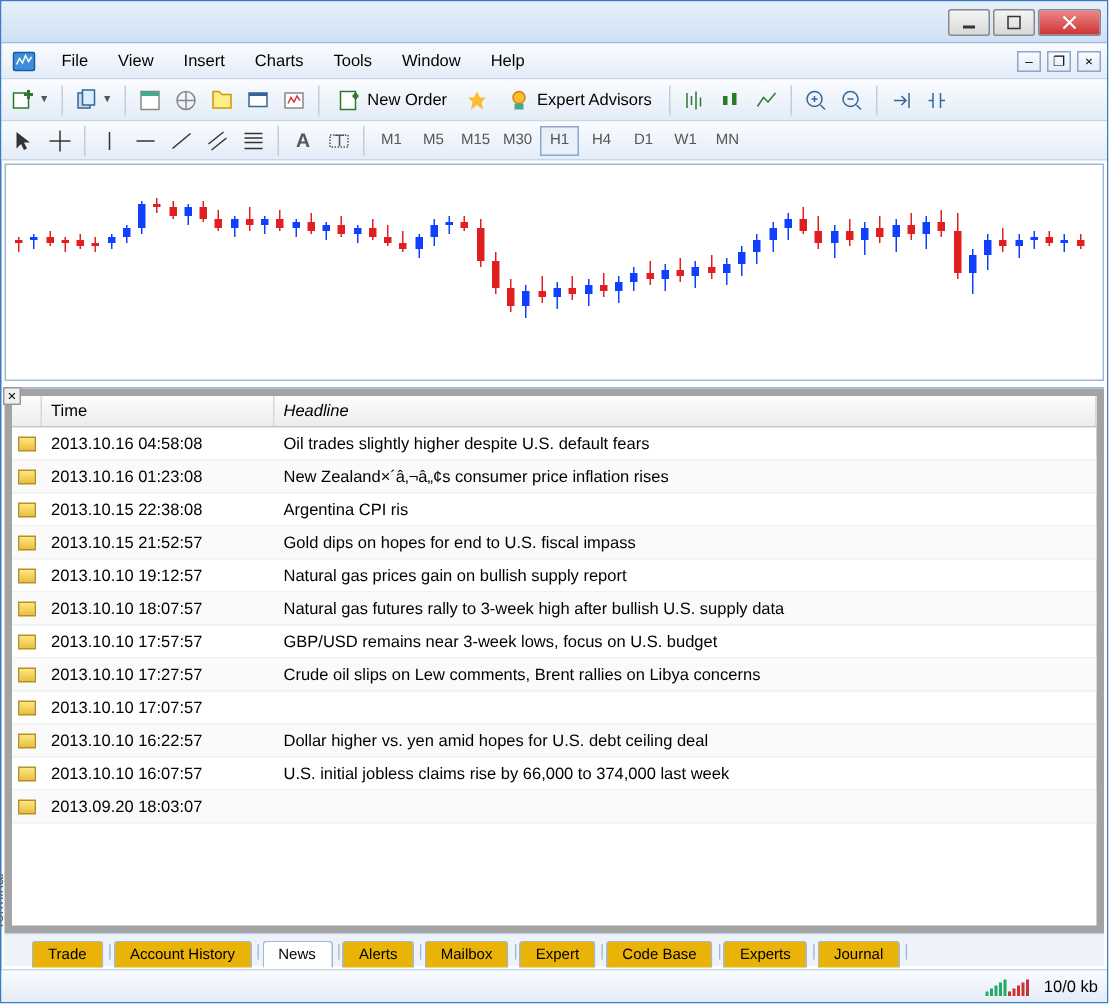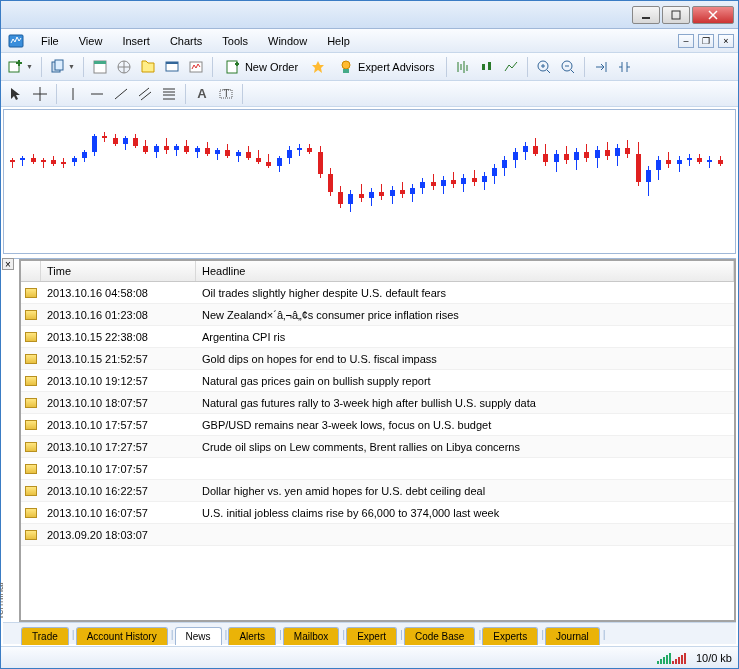--- a/index.html
+++ b/index.html
@@ -31,26 +31,26 @@
 
 .chart-area { height: 145px; background: #fff; border: 1px solid #a0b8d8; margin: 2px; position: relative; overflow: hidden; }
 .candle { position: absolute; width: 5px; }
 .candle .wick { position: absolute; left: 2px; width: 1px; }
 .candle .body { position: absolute; width: 5px; }
 .candle.up .wick, .candle.up .body { background: #1040ff; }
 .candle.down .wick, .candle.down .body { background: #e02020; }
 
 .terminal { flex: 1; display: flex; flex-direction: column; border-top: 1px solid #a0b8d8; margin: 2px; position: relative; min-height: 0; }
 .terminal-close { position: absolute; left: -1px; top: -1px; width: 12px; height: 12px; font-size: 10px; display: flex; align-items: center; justify-content: center; cursor: pointer; z-index: 2; border: 1px solid #999; background: #f0f0f0; }
-.news-grid { flex: 1; overflow: auto; border: 2px solid #a3a3a3; min-height: 0; margin-left: 16px; }
+.news-grid { flex: 1; overflow: auto; border: 5px solid #a3a3a3; min-height: 0; }
 .news-header { display: flex; background: linear-gradient(#fdfdfd,#ececec); border-bottom: 1px solid #c8c8c8; position: sticky; top: 0; }
 .news-header .col { padding: 4px 6px; border-right: 1px solid #d8d8d8; font-weight: normal; }
 .col-icon { width: 20px; }
 .col-time { width: 155px; }
-.col-headline { flex: 1; }
+.col-headline { flex: 1; font-style: italic; }
 .news-row { display: flex; border-bottom: 1px solid #f0f0f0; align-items: center; height: 22px; cursor: pointer; }
 .news-row:nth-child(even) { background: #fafafa; }
 .news-row .cell-icon { width: 20px; display: flex; align-items: center; justify-content: center; }
 .news-row .cell-time { width: 155px; padding: 0 6px; }
 .news-row .cell-headline { flex: 1; padding: 0 6px; white-space: nowrap; overflow: hidden; text-overflow: ellipsis; }
 .news-icon { width: 12px; height: 10px; background: linear-gradient(#ffe680,#e8c040); border: 1px solid #b89020; }
 
 .terminal-tabs { height: 22px; display: flex; align-items: flex-end; background: #eef3fa; border-top: 1px solid #c7d7ea; padding-left: 18px; }
 .terminal-label { position: absolute; left: 2px; bottom: 24px; transform: rotate(-90deg); transform-origin: left bottom; font-size: 10px; color: #666; white-space: nowrap; }
 .ttab { padding: 3px 10px; border: 1px solid #a0b8d8; border-bottom: none; background: #eab308; margin-right: 2px; border-radius: 3px 3px 0 0; cursor: pointer; font-size: 10px; position: relative; top: 1px; }
@@ -261,20 +261,31 @@
       </div>
     <div class="tsep"></div>
     <div class="tbtn" style="font-weight:bold;font-size:13px;color:#555">A</div>
     <div class="tbtn">
         <svg class="ic" viewBox="0 0 16 16">
           <rect x="2" y="4" width="12" height="8" fill="none" stroke="#555" stroke-dasharray="1,1"></rect>
           <text x="5" y="11" font-size="9" fill="#555">T</text>
         </svg>
       </div>
     <div class="tsep"></div>
+    <div id="tf-container" style="display:flex;gap:2px">
+        <div class="tf-btn">M1</div>
+        <div class="tf-btn">M5</div>
+        <div class="tf-btn">M15</div>
+        <div class="tf-btn">M30</div>
+        <div class="tf-btn active">H1</div>
+        <div class="tf-btn">H4</div>
+        <div class="tf-btn">D1</div>
+        <div class="tf-btn">W1</div>
+        <div class="tf-btn">MN</div>
+      </div>
   </div>
 
   <div class="chart-area" id="chart">
       <div class="candle down" style="left: 6px;">
         <div class="wick" style="top:48px;height:10px"></div>
         <div class="body" style="top:50px;height:2px"></div>
       </div>
       <div class="candle up" style="left: 16.2571px;">
         <div class="wick" style="top:46px;height:10px"></div>
         <div class="body" style="top:48px;height:2px"></div>

